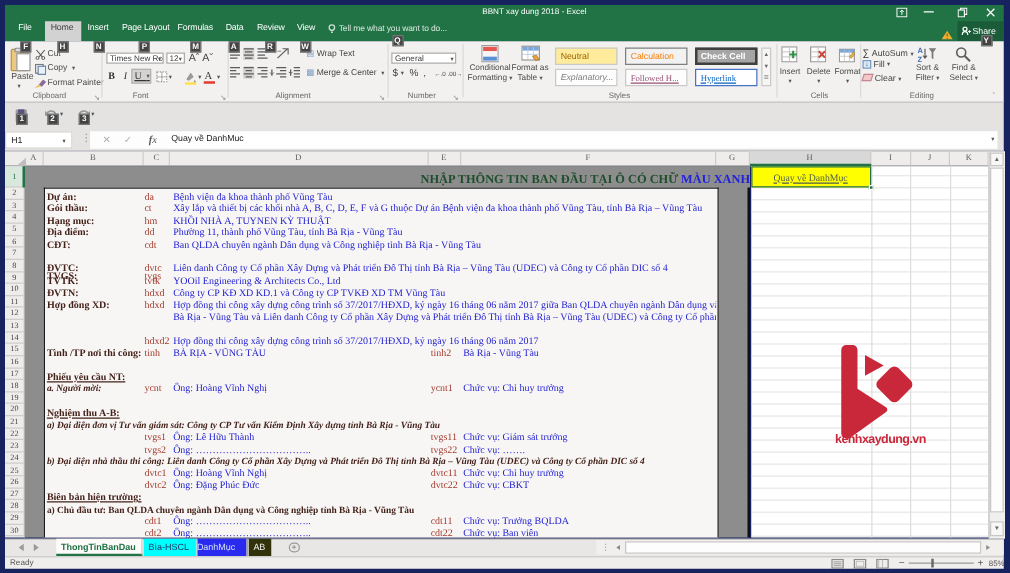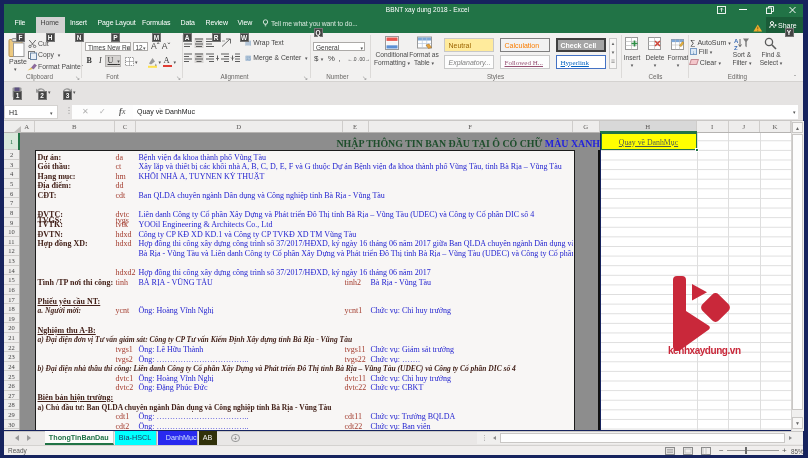--- a/index.html
+++ b/index.html
@@ -369,20 +369,21 @@
     <span class="cD bl" style="">Xây lắp và thiết bị các khối nhà A, B, C, D, E, F và G thuộc Dự án Bệnh viện đa khoa thành phố Vũng Tàu, tỉnh Bà Rịa – Vũng Tàu</span>
   </div>
 <div class="row ser" style="top:171.7px">
     <span class="cB lb" style="">Hạng mục:</span>
     <span class="cC cd" style="">hm</span>
     <span class="cD bl" style="">KHỒI NHÀ A, TUYNEN KỲ THUẬT</span>
   </div>
 <div class="row ser" style="top:181.4px">
     <span class="cB lb" style="">Địa điểm:</span>
     <span class="cC cd" style="">dd</span>
+    <span class="cD bl" style="">Phường 11, thành phố Vũng Tàu, tỉnh Bà Rịa - Vũng Tàu</span>
   </div>
 <div class="row ser" style="top:191.0px">
     <span class="cB lb" style="">CĐT:</span>
     <span class="cC cd" style="">cdt</span>
     <span class="cD bl" style="">Ban QLDA chuyên ngành Dân dụng và Công nghiệp tỉnh Bà Rịa - Vũng Tàu</span>
   </div>
 <div class="row ser" style="top:216px">
     <span class="cB lb" style="">TVGS:</span>
     <span class="cC cd" style="">tvgs</span>
   </div>
@@ -479,21 +480,21 @@
     <span class="cC cd" style="">cdt2</span>
     <span class="cD bl" style="">Ông: ……………………………..</span>
     <span class="cE cd" style="">cdt22</span>
     <span class="cF bl" style="">Chức vụ: Ban viên</span>
   </div>
 <div class="a" style="left:4px;top:430.5px;width:799px;height:14.8px;background:#e9e7e6;border-top:1px solid #c9c7c5"></div>
 <div class="a" style="left:12px;top:435px;width:0;height:0;border:3px solid transparent;border-right:4px solid #9a9a9a"></div>
 <div class="a" style="left:27px;top:435px;width:0;height:0;border:3px solid transparent;border-left:4px solid #9a9a9a"></div>
 <div class="a sans" style="left:45px;top:431px;width:68.5px;height:14.3px;background:#fcfbfa;color:#1e7145;font-weight:bold;font-size:7.2px;text-align:center;line-height:14px;border-bottom:2.2px solid #217346;border-right:1px solid #cfcdcb">ThongTinBanDau</div>
 <div class="a sans" style="left:114.5px;top:431px;width:42px;height:14.3px;background:#00ffff;color:#1f3864;font-size:7.2px;text-align:center;line-height:14px;border-right:1px solid #b8b8b8">Bìa-HSCL</div>
-<div class="a sans" style="left:157.5px;top:431px;width:40px;height:14.3px;background:#2929ef;color:#cfe3ff;font-size:7.2px;text-align:right;line-height:14px;border-right:1px solid #b8b8b8">DanhMục</div>
+<div class="a sans" style="left:157.5px;top:431px;width:40px;height:14.3px;background:#2929ef;color:#cfe3ff;font-size:7.2px;text-align:left;line-height:14px;border-right:1px solid #b8b8b8">DanhMục</div>
 <div class="a sans" style="left:198.5px;top:431px;width:18px;height:14.3px;background:#31310a;color:#f2f2f2;font-size:7.2px;text-align:center;line-height:14px">AB</div>
 <div class="a" style="left:231px;top:433.5px;width:8.5px;height:8.5px;border:1px solid #9a9a9a;border-radius:50%;color:#777;font-size:7px;text-align:center;line-height:8px">+</div>
 
 <div class="a" style="left:477px;top:431.5px;width:326px;height:12.5px;background:#f0efee"></div>
 <div class="a" style="left:481px;top:434px;color:#8a8a8a;font-size:7px">⋮</div>
 <div class="a" style="left:491px;top:435.5px;width:0;height:0;border:2.8px solid transparent;border-right:3.8px solid #8a8a8a"></div>
 <div class="a" style="left:500px;top:432.7px;width:285px;height:10px;background:#fdfdfd;border:1px solid #c9c7c5"></div>
 <div class="a" style="left:789px;top:435.5px;width:0;height:0;border:2.8px solid transparent;border-left:3.8px solid #8a8a8a"></div>
 
 <div class="a" style="left:4px;top:445.3px;width:799px;height:10px;background:#f0eeed;border-top:1px solid #d4d2d0"></div>

